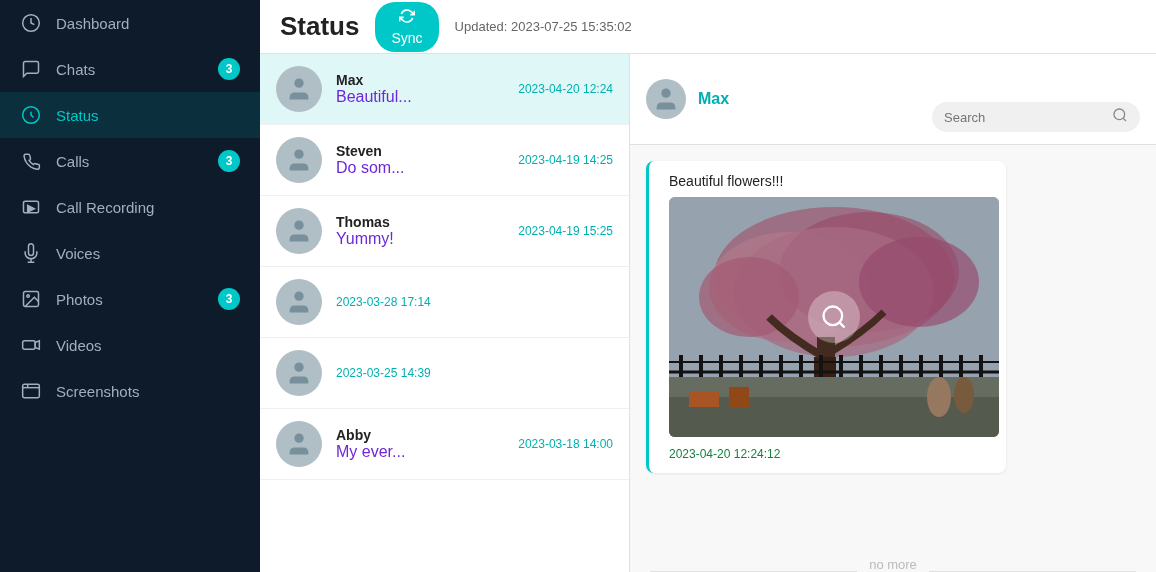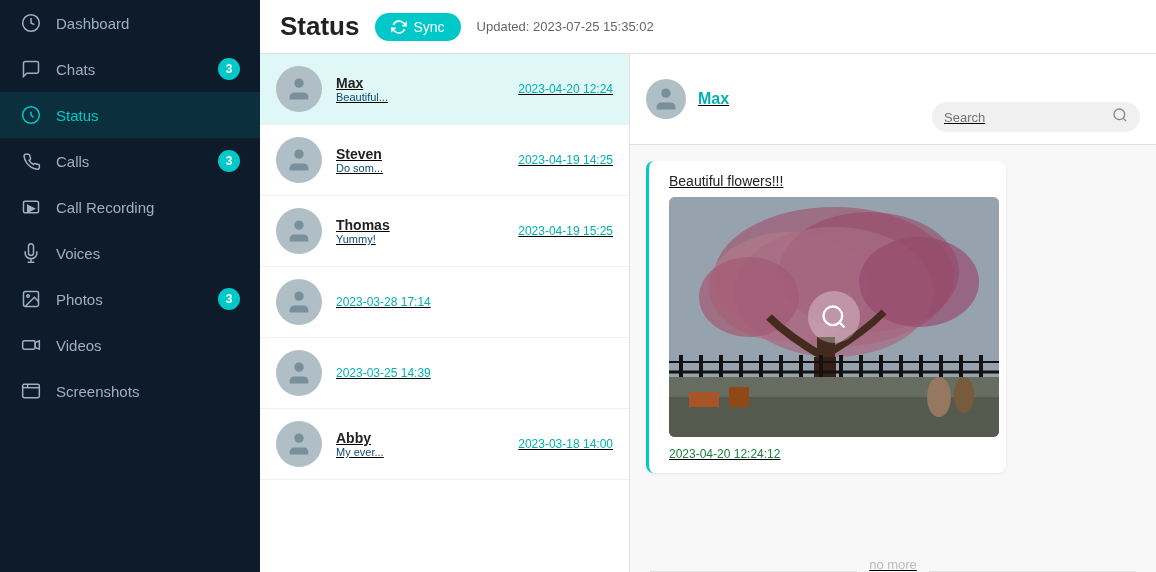--- a/index.html
+++ b/index.html
@@ -56,25 +56,26 @@
       color: #fff;
       border: none;
       border-radius: 20px;
       padding: 6px 16px;
       cursor: pointer;
       display: flex;
       align-items: center;
       gap: 6px;
       font-size: 14px;
       font-weight: 500;
+      flex-direction: column;
     }
     .updated-text { color: #666; font-size: 13px; }
 
     
-    .content-area { display: flex; flex: 1; overflow: hidden; text-decoration: underline; }
+    .content-area { display: flex; flex: 1; overflow: hidden; }
 
     
     .status-list {
       width: 370px;
       background: #fff;
       border-right: 1px solid #e0e0e0;
       overflow-y: auto;
       flex-shrink: 0;
     }
     .status-item {
@@ -89,21 +90,21 @@
     .avatar-circle {
       width: 46px; height: 46px;
       border-radius: 50%;
       background: #b0bec5;
       flex-shrink: 0;
       display: flex; align-items: center; justify-content: center;
     }
     .avatar-circle svg { width: 28px; height: 28px; fill: #78909c; }
     .item-info { flex: 1; min-width: 0; }
     .item-name { font-size: 14px; font-weight: 600; color: #222; }
-    .item-preview { font-size: 11px; color: #0c4a6e; white-space: nowrap; overflow: hidden; text-overflow: ellipsis; }
+    .item-preview { font-size: 16px; color: #6d28d9; white-space: nowrap; overflow: hidden; text-overflow: ellipsis; }
     .item-time { font-size: 12px; color: #00b0b0; white-space: nowrap; }
 
     
     .chat-panel {
       flex: 1;
       background: #f8f8f8;
       display: flex;
       flex-direction: column;
     }
     .chat-header {

